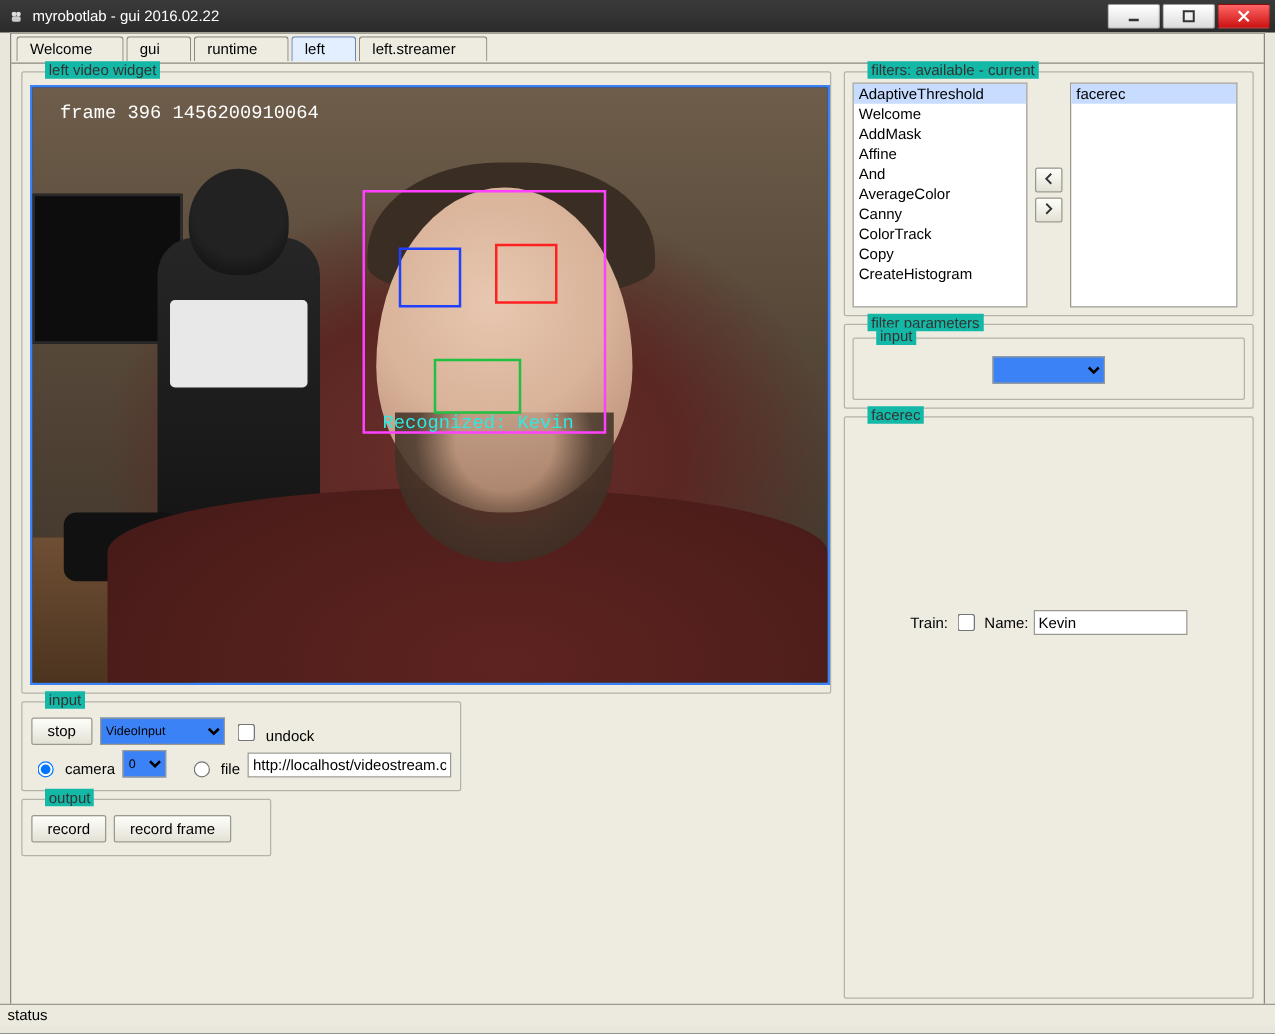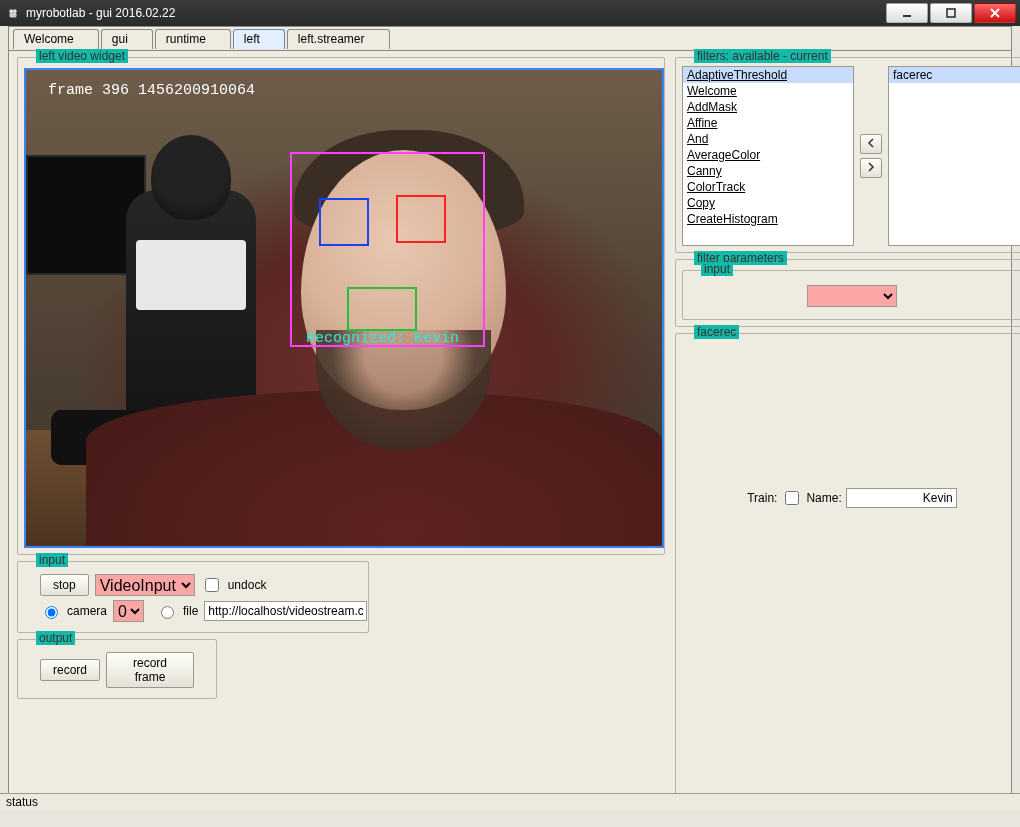--- a/index.html
+++ b/index.html
@@ -51,40 +51,40 @@
   .rect.magenta { border-color:#ff40ff; }
   .rect.blue { border-color:#2040ff; }
   .rect.red { border-color:#ff2020; }
   .rect.green { border-color:#20c040; }
   .vtext { position:absolute; font-family:"Courier New",monospace; font-size:15px; white-space:pre; }
   .vtext.white { color:#fff; }
   .vtext.cyan { color:#30e8e0; }
   .caption { text-align:center; margin-top:4px; font-size:12px; }
   
   .btn { background:linear-gradient(#fefefa,#e4e2d6); border:1px solid #9b998f; border-radius:2px; padding:3px 12px; font-family:inherit; font-size:12px; }
-  .select { background:#fca5a5; border:1px solid #9b998f; height:22px; font-family:inherit; font-size:16px; }
+  .select { background:#3b82f6; border:1px solid #9b998f; height:22px; font-family:inherit; font-size:10px; }
   .textin { background:#fff; border:1px solid #9b998f; height:20px; font-family:inherit; font-size:12px; padding:1px 3px; }
   .chk { width:14px; height:14px; vertical-align:middle; border:1px solid #888; background:#fff;}
-  .row { display:flex; align-items:center; gap:6px; margin:4px 16px; }
+  .row { display:flex; align-items:flex-end; gap:6px; margin:4px 1px; }
   .radio { width:13px; height:13px; }
   
   .listwrap { display:flex; gap:6px; }
-  .listbox { width:172px; height:180px; background:#fff; border:1px solid #9b998f; overflow-y:scroll; font-size:12px;text-decoration:underline; }
+  .listbox { width:140px; height:180px; background:#fff; border:1px solid #9b998f; overflow-y:scroll; font-size:12px; }
   .listbox .item { padding:1px 4px; }
   .listbox .item.sel { background:#c7dcff; }
   .midbtns { display:flex; flex-direction:column; justify-content:center; gap:4px; }
   .arrowbtn { width:22px; height:20px; background:linear-gradient(#fefefa,#e4e2d6); border:1px solid #9b998f; border-radius:2px; display:flex; align-items:center; justify-content:center; }
   .rightlist { width:134px; height:180px; background:#fff; border:1px solid #9b998f; overflow:auto; font-size:12px; }
   .rightlist .item { padding:1px 4px; }
   .rightlist .item.sel { background:#c7dcff; }
   
   .facerec-body { height:286px; position:relative; }
   .trainrow { position:absolute; bottom:120px; left:0; right:0; display:flex; justify-content:center; align-items:center; gap:4px; }
   
-  .statusbar { position:absolute; left:0; bottom:16px; height:18px; width:100%; border-top:1px solid #9b998f; background:#eceade; padding:1px 6px; font-size:12px; }
+  .statusbar { position:absolute; left:0; bottom:6px; height:18px; width:100%; border-top:1px solid #9b998f; background:#eceade; padding:1px 6px; font-size:12px; }
   
   .listbox::-webkit-scrollbar { width:16px; }
   .listbox::-webkit-scrollbar-track { background:#efeee6; border-left:1px solid #cbc9bf; }
   .listbox::-webkit-scrollbar-thumb { background:#d6d4ca; border:1px solid #b5b3a9; }
 </style>
 </head>
 <body>
 
 <div class="window">
 
@@ -236,21 +236,21 @@
             </div>
           </div>
 
           <div class="group" style="flex:1;">
             <span class="legend">facerec</span>
             <div class="facerec-body">
               <div class="trainrow">
                 <span>Train:</span>
                 <input type="checkbox" class="chk" style="">
                 <span>Name:</span>
-                <input class="textin" style="width: 111px; text-align: right;" value="Kevin">
+                <input class="textin" style="width: 123px;" value="Kevin">
               </div>
             </div>
           </div>
         </div>
       </div>
     </div>
   </div>
 
   <div class="statusbar">
     <span>status</span>

